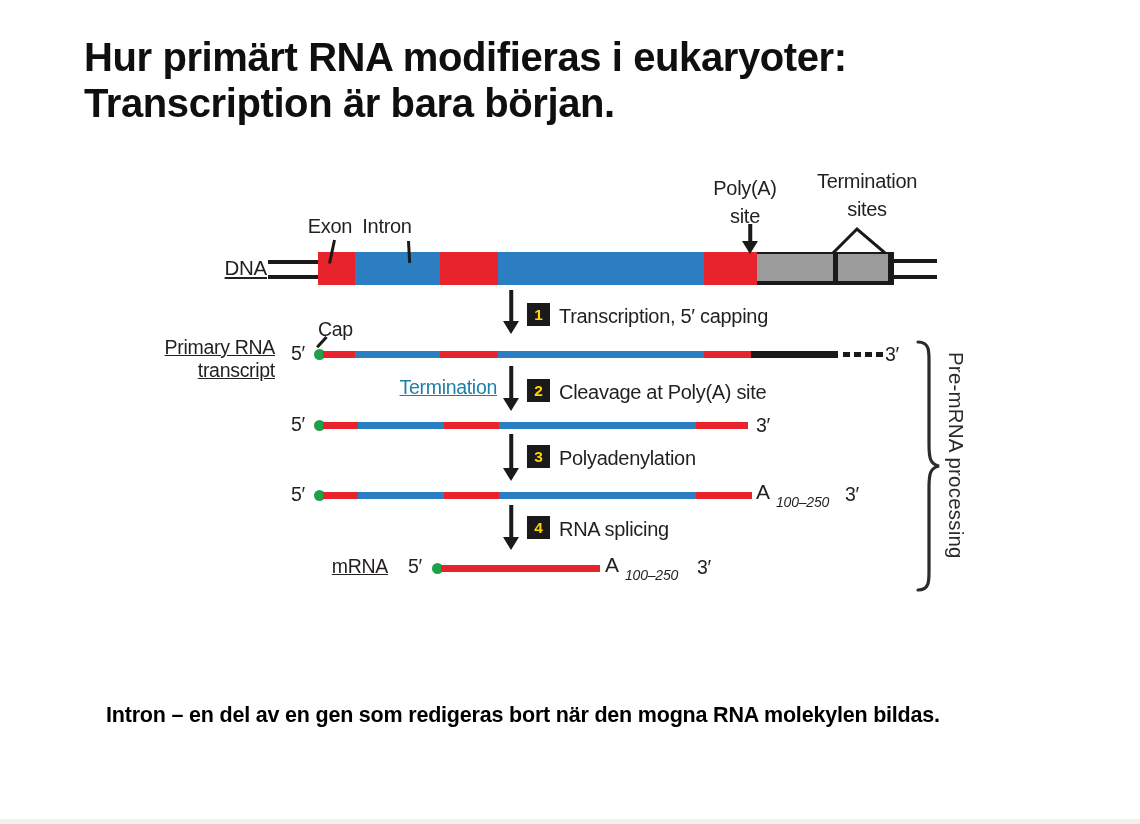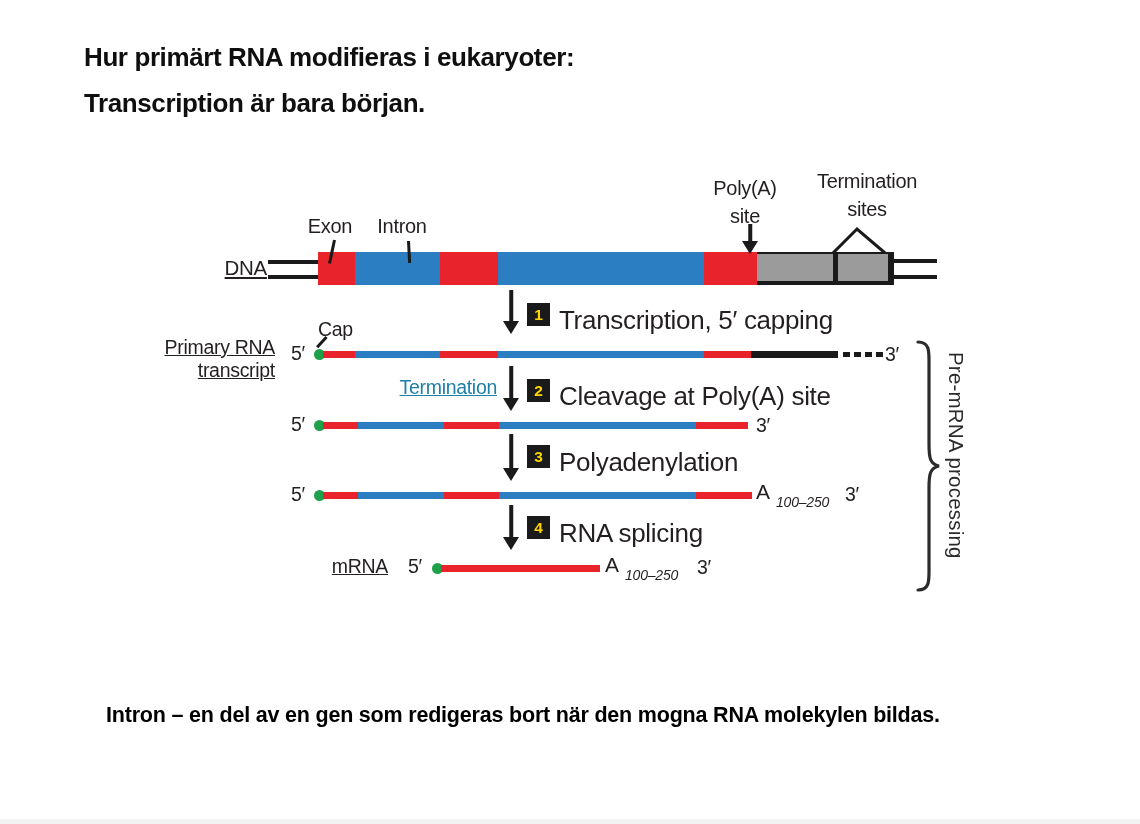--- a/index.html
+++ b/index.html
@@ -2,21 +2,21 @@
 <html style="--red: #E8232B; --blue: #2B7EC1; --gray: #9B9B9B; --dark: #1A1A1A; --green: #1FA04A; --teal: #1E80A7; --yellow: #FFD400; --ink: #231F20;"><head>
 <meta charset="utf-8">
 <style>
   html,body{margin:0;padding:0;background:#fff;}
   #slide{
     position:relative;width:1140px;height:824px;background:#ffffff;overflow:hidden;
     font-family:"Liberation Sans","DejaVu Sans",sans-serif;color:#231f20;
   }
   .abs{position:absolute;}
   .title{
-    position:absolute;left:84px;top:34px;font-size:26px;font-weight:700;
+    position:absolute;left:84px;top:34px;font-size:40px;font-weight:700;
     line-height:46px;color:#0f0f0f;letter-spacing:-0.4px;white-space:nowrap;
   }
   .lab{position:absolute;font-size:19.5px;letter-spacing:-0.3px;white-space:nowrap;color:#231f20;}
   .lab20{position:absolute;font-size:20px;letter-spacing:-0.3px;white-space:nowrap;color:#231f20;}
   .centered{transform:translateX(-50%);text-align:center;}
   .right{text-align:right;text-decoration:underline;}
   .teal{color:var(--teal);}
   .seg{position:absolute;height:6.5px;}
   .dnaseg{position:absolute;top:252px;height:33px;box-sizing:border-box;}
   .grayseg{background:var(--gray);border-top:2px solid var(--dark);border-bottom:4px solid var(--dark);}
@@ -24,21 +24,21 @@
   .tick{position:absolute;width:2.6px;background:var(--dark);transform-origin:top center;}
   .dot{position:absolute;width:11px;height:11px;border-radius:50%;background:var(--green);}
   .dash{position:absolute;width:7px;height:5.5px;background:var(--dark);}
   .arrow{position:absolute;width:17px;}
   .arrow .shaft{position:absolute;left:50%;transform:translateX(-50%);top:0;width:3.5px;background:var(--dark);}
   .arrow .head{position:absolute;left:0;width:0;height:0;border-left:8.5px solid transparent;border-right:8.5px solid transparent;border-top:13px solid var(--dark);}
   .stepbox{
     position:absolute;width:23px;height:23px;background:var(--dark);color:var(--yellow);
     font-size:15.5px;font-weight:700;display:flex;align-items:center;justify-content:center;
   }
-  .steplabel{position:absolute;font-size:26px;letter-spacing:-0.3px;white-space:nowrap;color:#231f20;}
+  .steplabel{position:absolute;font-size:20px;letter-spacing:-0.3px;white-space:nowrap;color:#231f20;}
   .subnum{position:absolute;font-size:14px;font-style:italic;letter-spacing:-0.2px;white-space:nowrap;color:#231f20;}
   .baseA{position:absolute;font-size:21px;letter-spacing:-0.3px;white-space:nowrap;color:#231f20;}
   .vertical-label{
     position:absolute;writing-mode:vertical-rl;font-size:20.5px;letter-spacing:0.2px;
     white-space:nowrap;color:#2b2b2b;
   }
   .footnotes{
     position:absolute;left:106px;top:700px;font-size:21.5px;font-weight:600;
     line-height:30px;color:#000;letter-spacing:-0.2px;white-space:nowrap;
   }
@@ -67,21 +67,21 @@
   <div class="dnaseg" style="left:355px;width:85px;background:var(--blue);"></div>
   <div class="dnaseg" style="left:440px;width:58px;background:var(--red);"></div>
   <div class="dnaseg" style="left:498px;width:206px;background:var(--blue);"></div>
   <div class="dnaseg" style="left:704px;width:53px;background:var(--red);"></div>
   <div class="dnaseg grayseg" style="left:757px;width:76px;"></div>
   <div class="dnaseg" style="left:833px;width:5px;background:var(--dark);"></div>
   <div class="dnaseg grayseg" style="left:838px;width:50px;"></div>
   <div class="dnaseg" style="left:888px;width:6px;background:var(--dark);"></div>
 
   <div class="lab20 centered" style="left:330px;top:215px;">Exon</div>
-  <div class="lab20 centered" style="left:402px;top:215px;">Intron</div>
+  <div class="lab20 centered" style="left:387px;top:215px;">Intron</div>
   <div class="tick" style="left:333px;top:240px;height:24px;transform:rotate(12deg);"></div>
   <div class="tick" style="left:407px;top:241px;height:22px;transform:rotate(-3deg);"></div>
 
   <div class="lab20 centered" style="left:745px;top:174px;line-height:28px;">
     <div>Poly(A)</div>
     <div>site</div>
   </div>
   <div class="arrow" style="left:741.5px;top:224px;height:30px;">
     <div class="shaft" style="height:17px;"></div>
     <div class="head" style="top:17px;"></div>

